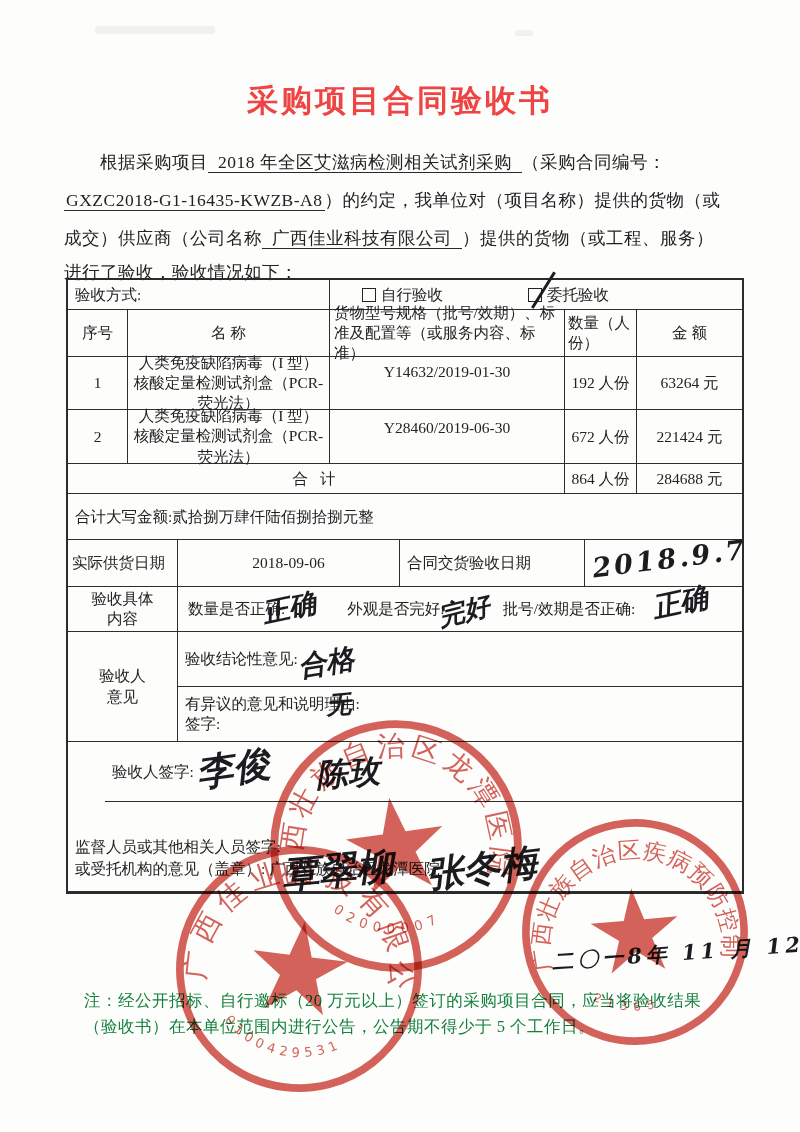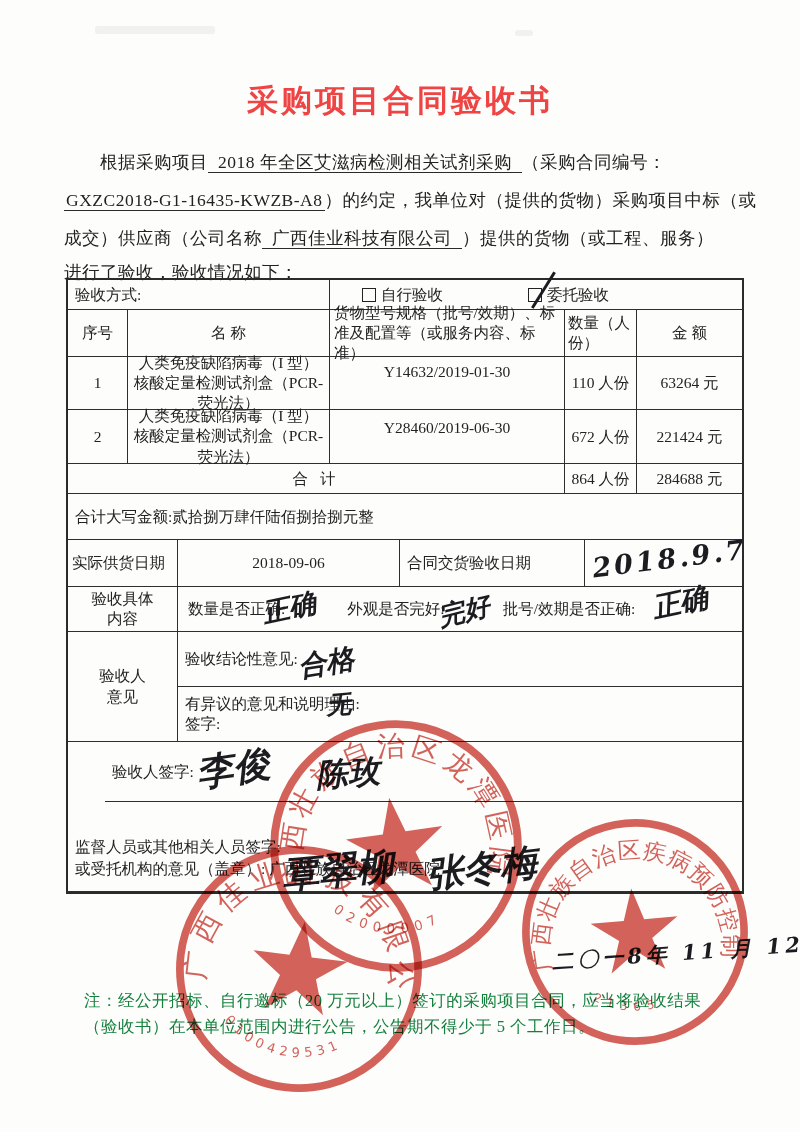--- a/index.html
+++ b/index.html
@@ -65,21 +65,21 @@
 <body>
 
 <div class="page">
 
   <div class="title">采购项目合同验收书</div>
 
   <div class="iline il1">
     <span>根据采购项目</span><span class="u">2018 年全区艾滋病检测相关试剂采购</span><span>（采购合同编号：</span>
   </div>
   <div class="iline il2">
-    <span class="u2">GXZC2018-G1-16435-KWZB-A8</span><span>）的约定，我单位对（提供的货物）采购项目中标（或</span>
+    <span class="u2">GXZC2018-G1-16435-KWZB-A8</span><span>）的约定，我单位对（项目名称）提供的货物（或</span>
   </div>
   <div class="iline il3">
     <span>成交）供应商（公司名称</span><span class="u">广西佳业科技有限公司</span><span>）提供的货物（或工程、服务）</span>
   </div>
   <div class="iline il4">
     <span>进行了验收，验收情况如下：</span>
   </div>
 
   <div class="tbl">
 
@@ -97,21 +97,21 @@
       <div class="cell c-center" style="width:202px;">名  称</div>
       <div class="cell spec-hdr small-lh" style="width:235px;">货物型号规格（批号/效期）、标准及配置等（或服务内容、标准）</div>
       <div class="cell c-center small-lh" style="width:72px; padding:0 3px; text-align:left;">数量（人份）</div>
       <div class="cell c-center last" style="width:105px;">金 额</div>
     </div>
 
     <div class="trow" style="height:53px;">
       <div class="cell c-center" style="width:60px;">1</div>
       <div class="cell c-center small-lh" style="width:202px; padding:1px 3px;">人类免疫缺陷病毒（I 型）核酸定量检测试剂盒（PCR-荧光法）</div>
       <div class="cell c-center" style="width:235px; align-items:flex-start; justify-content:center; padding-top:5px;">Y14632/2019-01-30</div>
-      <div class="cell c-center" style="width:72px;">110 人份</div>
+      <div class="cell c-center" style="width:72px;">192 人份</div>
       <div class="cell c-center last" style="width:105px;">63264 元</div>
     </div>
 
     <div class="trow" style="height:54px;">
       <div class="cell c-center" style="width:60px;">2</div>
       <div class="cell c-center small-lh" style="width:202px; padding:1px 3px;">人类免疫缺陷病毒（I 型）核酸定量检测试剂盒（PCR-荧光法）</div>
       <div class="cell c-center" style="width:235px; align-items:flex-start; justify-content:center; padding-top:8px;">Y28460/2019-06-30</div>
       <div class="cell c-center" style="width:72px;">672 人份</div>
       <div class="cell c-center last" style="width:105px;">221424 元</div>
     </div>

